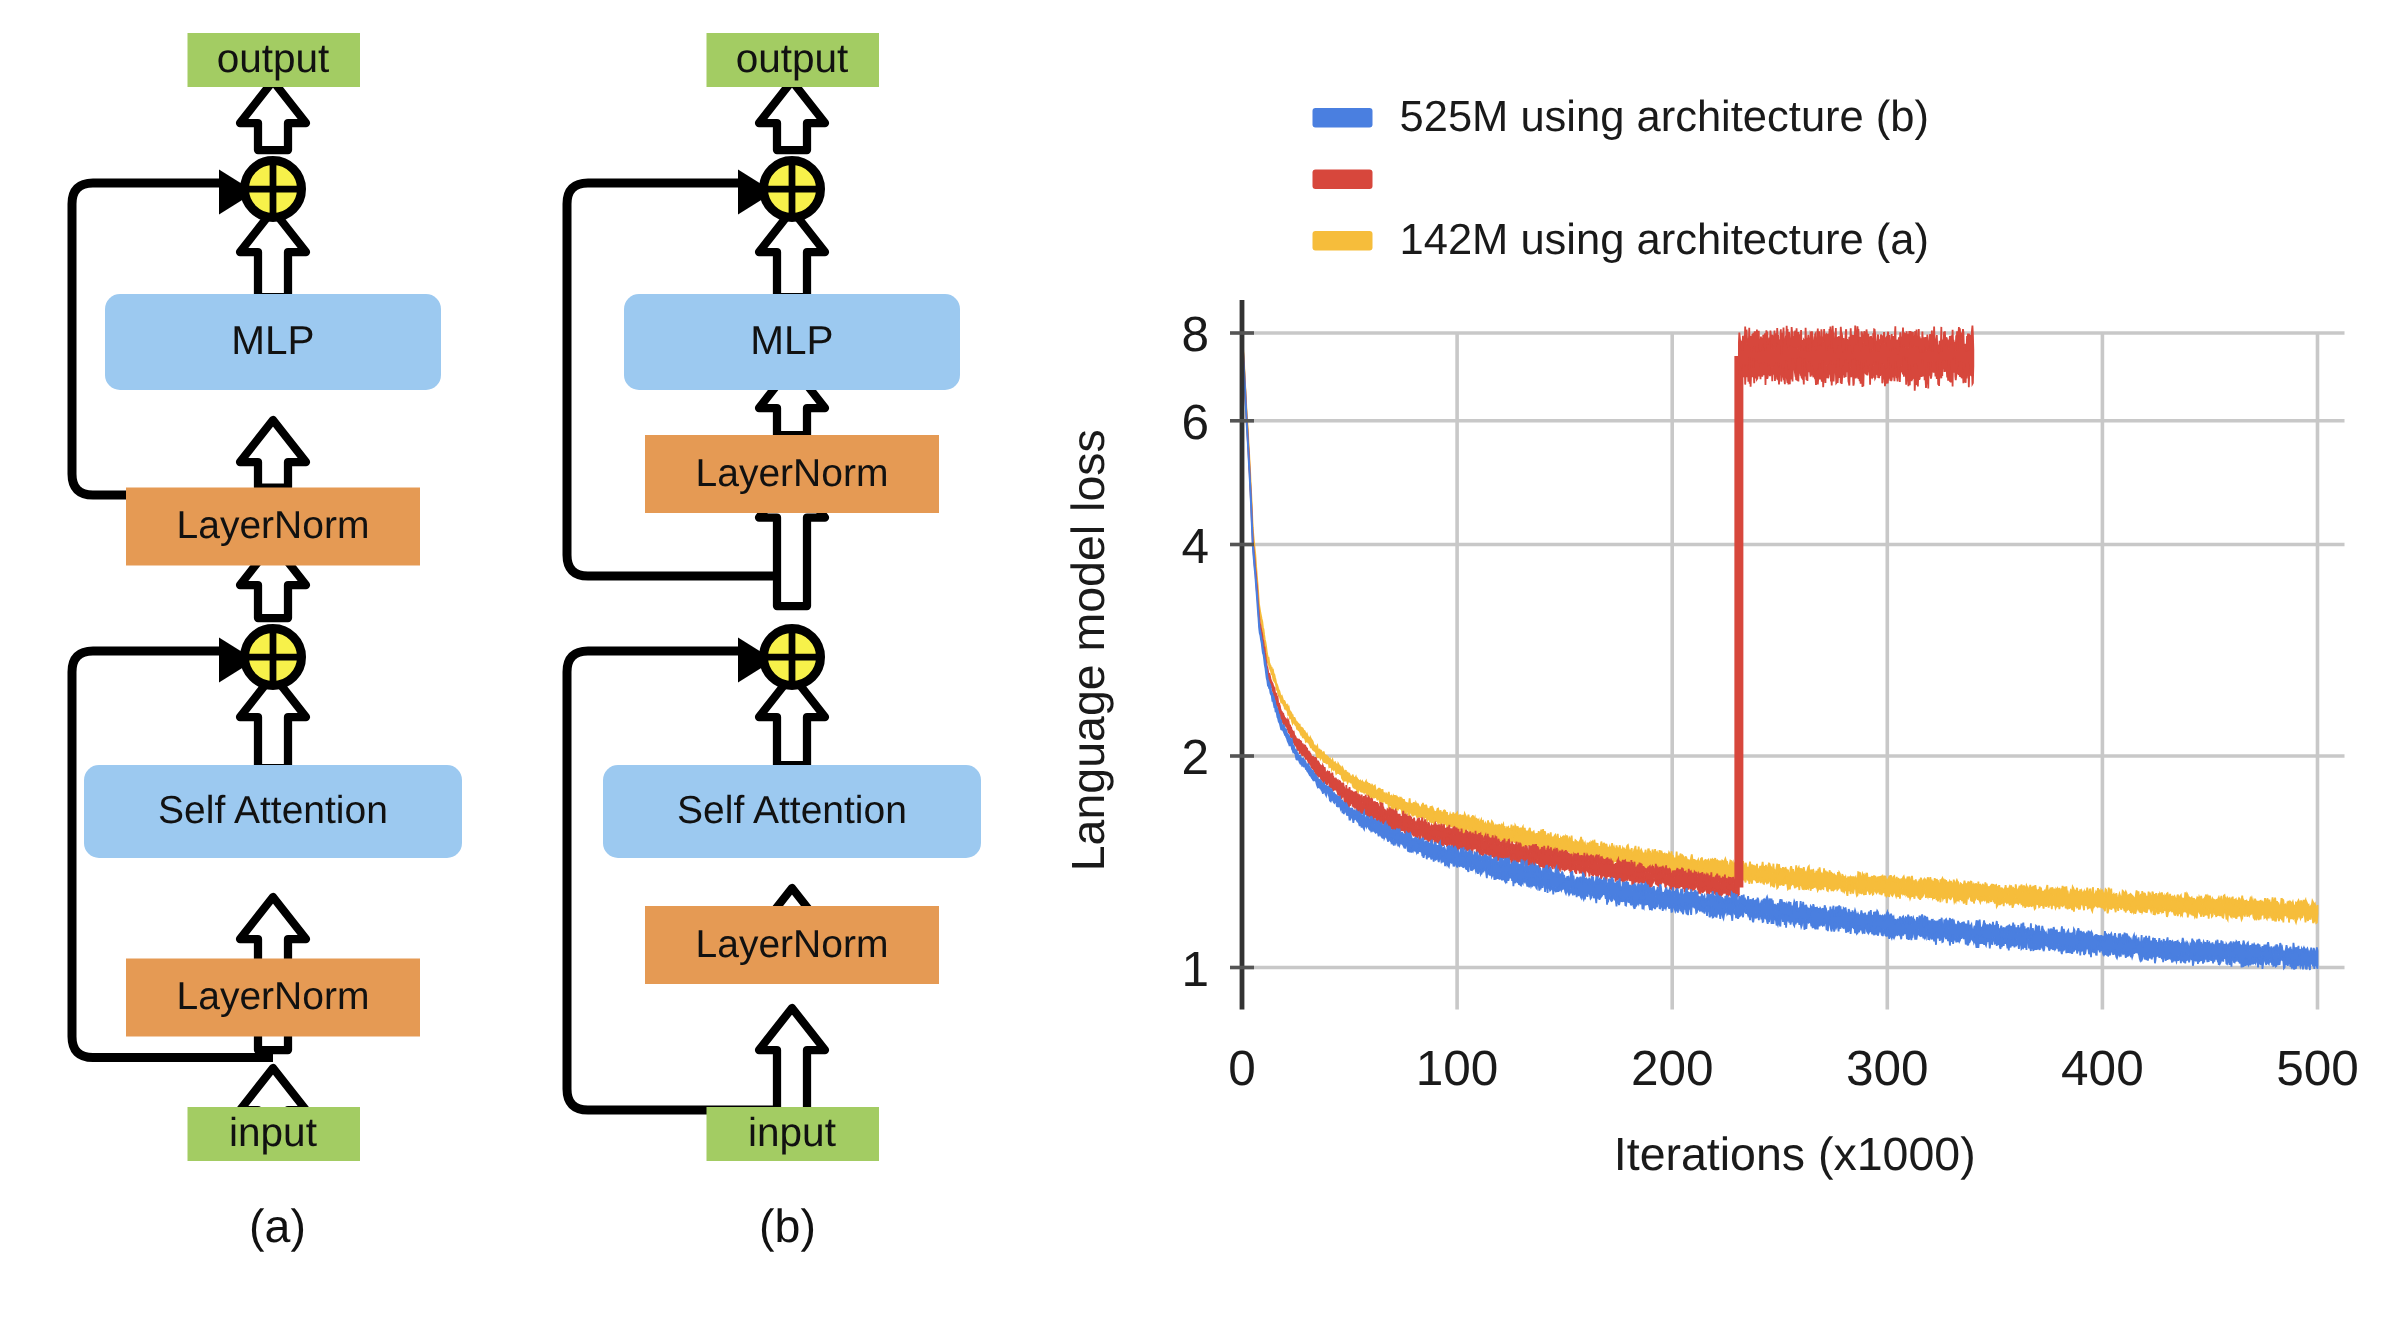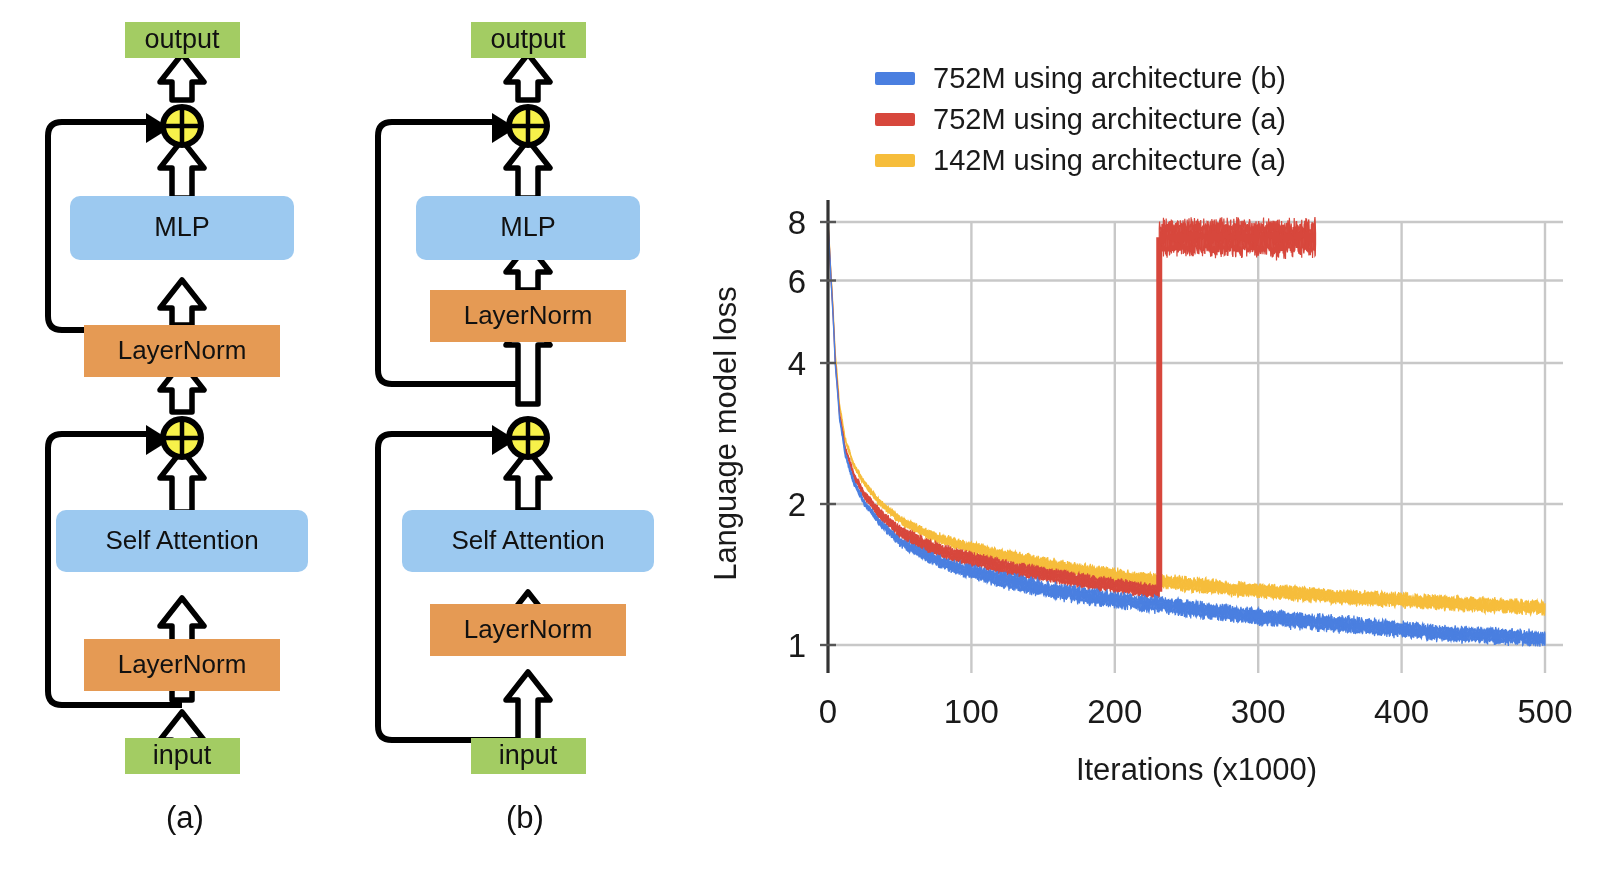--- a/index.html
+++ b/index.html
@@ -225,25 +225,24 @@
       </g>
     </svg>
   </div>
   <div class="caption" id="caption-b">(b)</div>
 
   <div id="chart-panel">
 
     <div class="legend">
       <div class="legend-row">
         <span class="legend-swatch" id="sw0" style="background: rgb(74, 127, 224);"></span>
-        <span class="legend-text">752M using architecture (b)</span>
+        <span class="legend-text">525M using architecture (b)</span>
       </div>
       <div class="legend-row">
         <span class="legend-swatch" id="sw1" style="background: rgb(215, 71, 60);"></span>
-        <span class="legend-text">752M using architecture (a)</span>
       </div>
       <div class="legend-row">
         <span class="legend-swatch" id="sw2" style="background: rgb(246, 189, 59);"></span>
         <span class="legend-text">142M using architecture (a)</span>
       </div>
     </div>
 
     <svg id="plot-svg" width="900" height="884" viewBox="0 0 900 884">
       <g id="gridlines">
           <line x1="128" x2="863" y1="645" y2="645" stroke="#C8C8C8" stroke-width="2.4"></line>

